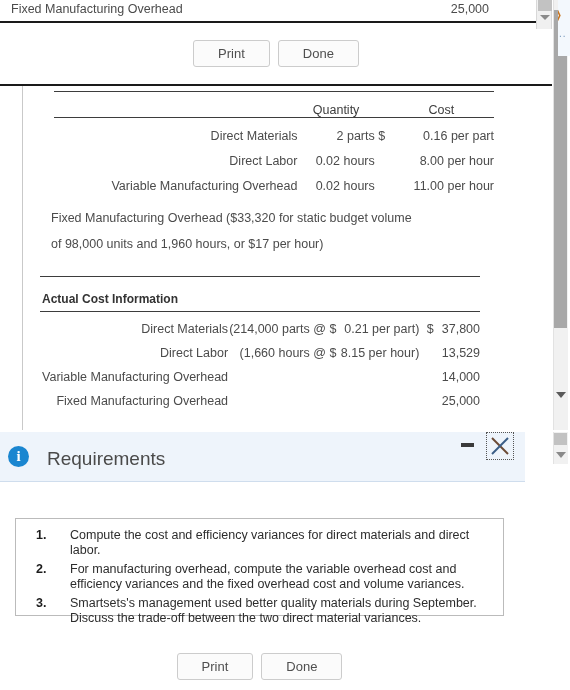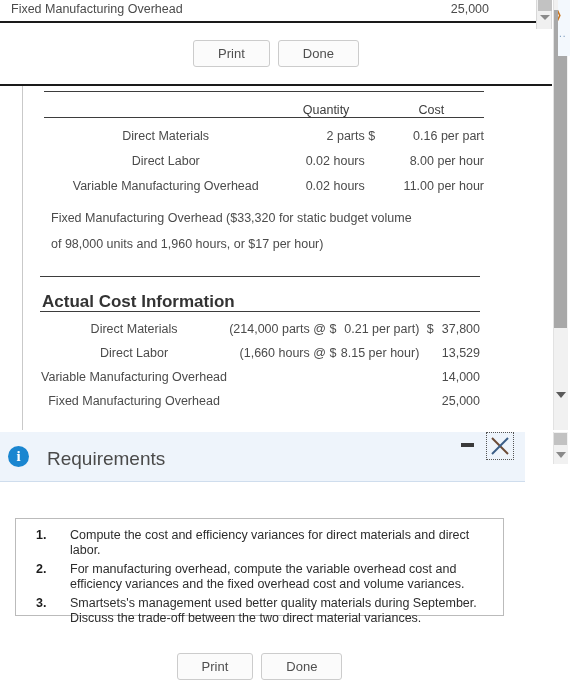--- a/index.html
+++ b/index.html
@@ -104,37 +104,37 @@
   #panel-inner {
     position: absolute;
     left: 22px; top: 0px;
     width: 508px; height: 346px;
     border-left: 1px solid #c9c9c9;
     box-sizing: border-box;
   }
 
   table.sheet {
     position: absolute;
-    left: 21px;
+    left: 31px;
     top: 5px;
     width: 440px;
     border-collapse: collapse;
     font-size: 12.5px;
     color: #4b4b4b;
   }
   table.sheet td, table.sheet th {
     padding: 0;
     font-weight: normal;
     vertical-align: bottom;
     white-space: nowrap;
   }
   .r-head td { height: 25px; }
   .rowline { height: 25px; }
 
-  .c-label   { text-align: center;  padding-left: 2px; }
+  .c-label   { text-align: right;  padding-left: 2px; }
   .c-qty     { text-align: right; padding-right: 3px; }
   .c-dollar  { text-align: center; width: 14px; }
   .c-cost    { text-align: right; }
   .c-dollar2 { text-align: center; width: 22px; }
   .c-amt     { text-align: right; padding-right: 2px; }
 
   .hdr-cell { text-align: center; font-weight: bold; color: #3d3d3d; font-size: 12.5px; }
 
   .brd-top-thin  { border-top: 1px solid #3d3d3d; }
 
@@ -153,21 +153,21 @@
     left: 17px;
     top: 190px;
     width: 440px;
     border-bottom: 1px solid #3d3d3d;
   }
 
   
   #actual-title {
     position: absolute;
     left: 19px; top: 206px;
-    font-size: 17px;
+    font-size: 12px;
     font-weight: bold;
     color: #333333;
   }
   #actual-rule {
     position: absolute;
     left: 17px; top: 225px;
     width: 440px;
     border-bottom: 1px solid #3d3d3d;
   }
   table.actual {

